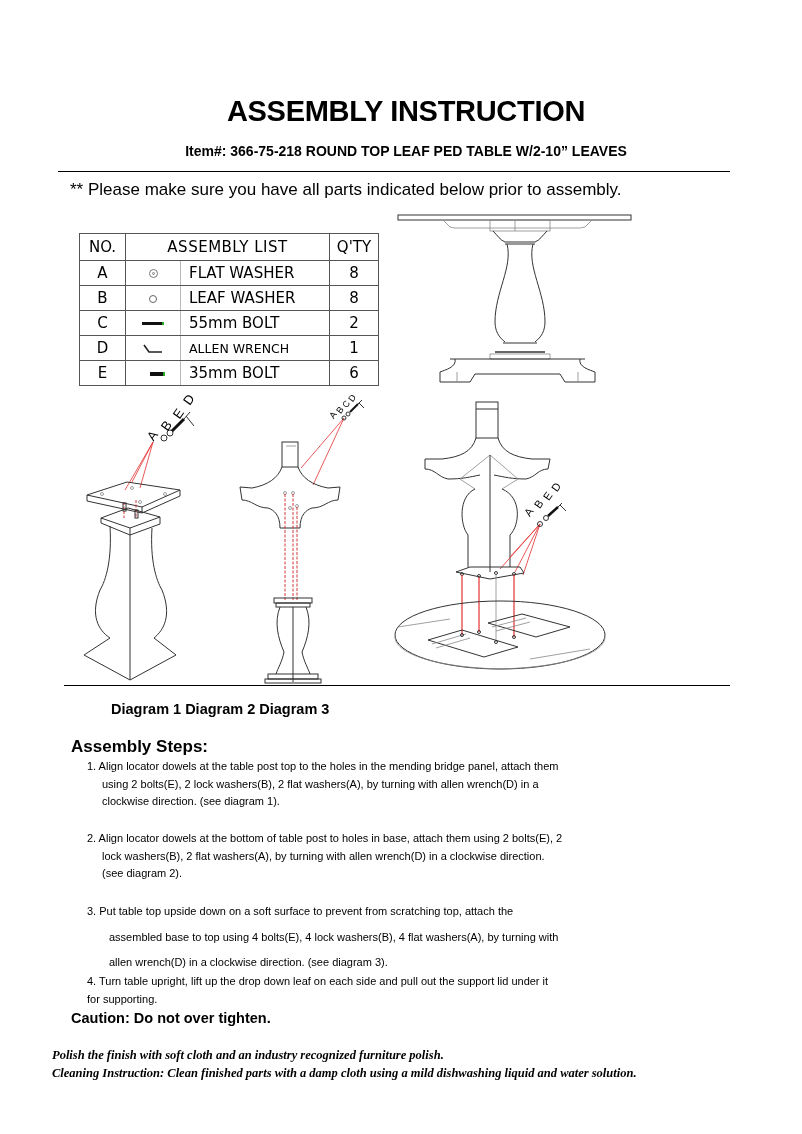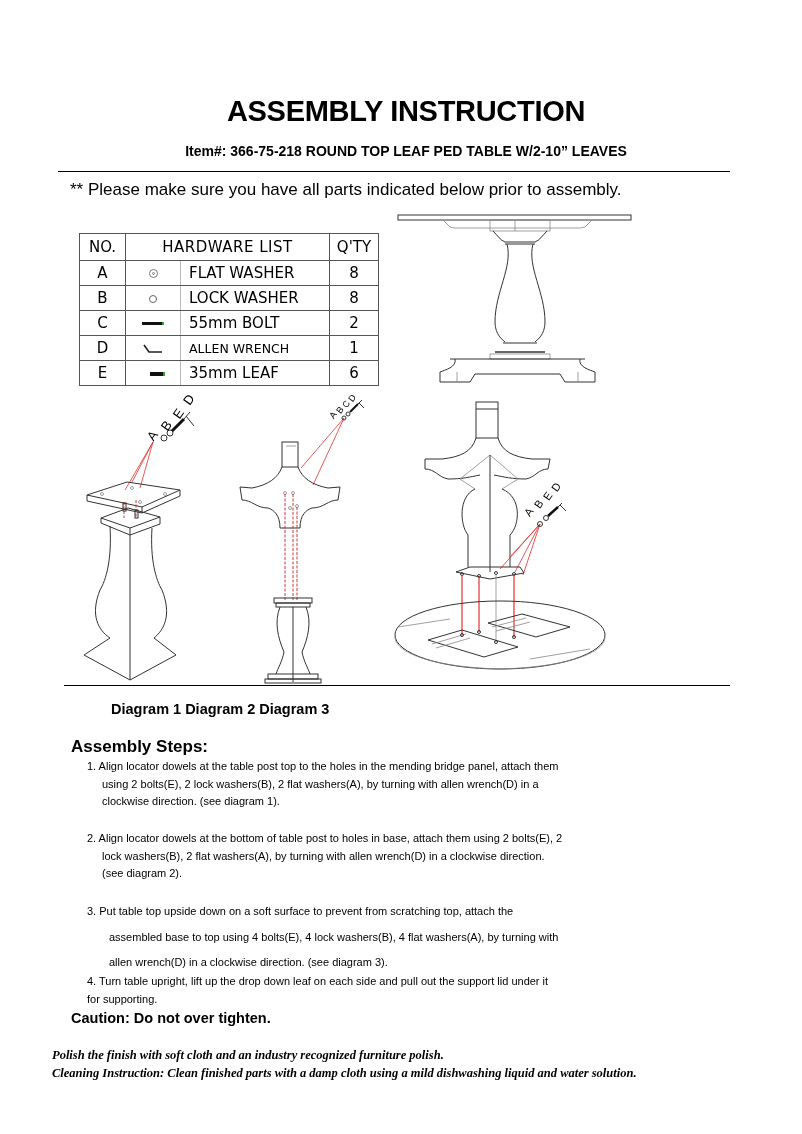--- a/index.html
+++ b/index.html
@@ -35,37 +35,37 @@
 
 <div class="abs title">ASSEMBLY INSTRUCTION</div>
 <div class="abs subtitle">Item#: 366-75-218 ROUND TOP LEAF PED TABLE W/2-10” LEAVES</div>
 <div class="abs rule-top"></div>
 <div class="abs notice">** Please make sure you have all parts indicated below prior to assembly.</div>
 
 <table class="hw">
   <tbody>
       <tr class="head">
     <td style="width:45px">NO.</td>
-    <td colspan="2" class="hw-head-list">HARDWARE LIST</td>
+    <td colspan="2" class="hw-head-list">ASSEMBLY LIST</td>
     <td style="width:48px">Q'TY</td>
   </tr>
   <tr>
     <td>A</td>
     <td class="icon" style="width:54px">
       <span style="display:inline-block;width:7px;height:7px;border:1px solid #777;border-radius:50%;position:relative;"><span style="position:absolute;left:2px;top:2px;width:3px;height:3px;border:1px solid #777;border-radius:50%;box-sizing:border-box;"></span></span>
     </td>
     <td class="name" style="width:140px">FLAT WASHER</td>
     <td>8</td>
   </tr>
   <tr>
     <td>B</td>
     <td class="icon">
       <span style="display:inline-block;width:6px;height:6px;border:1.3px solid #666;border-radius:50%;"></span>
     </td>
-    <td class="name">LOCK WASHER</td>
+    <td class="name">LEAF WASHER</td>
     <td>8</td>
   </tr>
   <tr>
     <td>C</td>
     <td class="icon">
       <span style="display:inline-block;width:20px;height:3px;background:#111;border-right:2px solid #2a2;vertical-align:middle;"></span>
     </td>
     <td class="name">55mm BOLT</td>
     <td>2</td>
   </tr>
@@ -77,21 +77,21 @@
           </svg>
     </td>
     <td class="name small">ALLEN WRENCH</td>
     <td>1</td>
   </tr>
   <tr>
     <td>E</td>
     <td class="icon">
       <span style="display:inline-block;width:13px;height:4px;background:#111;border-right:2px solid #2a2;vertical-align:middle;margin-left:8px;"></span>
     </td>
-    <td class="name">35mm LEAF</td>
+    <td class="name">35mm BOLT</td>
     <td>6</td>
   </tr>
 </tbody>
   </table>
 
 <svg style="left:395px;top:212px" width="245" height="175" viewBox="0 0 245 175">
   <rect x="3" y="3" width="233" height="5" class="ln"></rect>
   <path d="M48 8 L55 15 L60 16 L185 16 L190 15 L197 8" class="lnl"></path>
   <rect x="95" y="8" width="60" height="11" class="lnl"></rect>
   <line x1="120" y1="8" x2="120" y2="19" class="lnl"></line>

